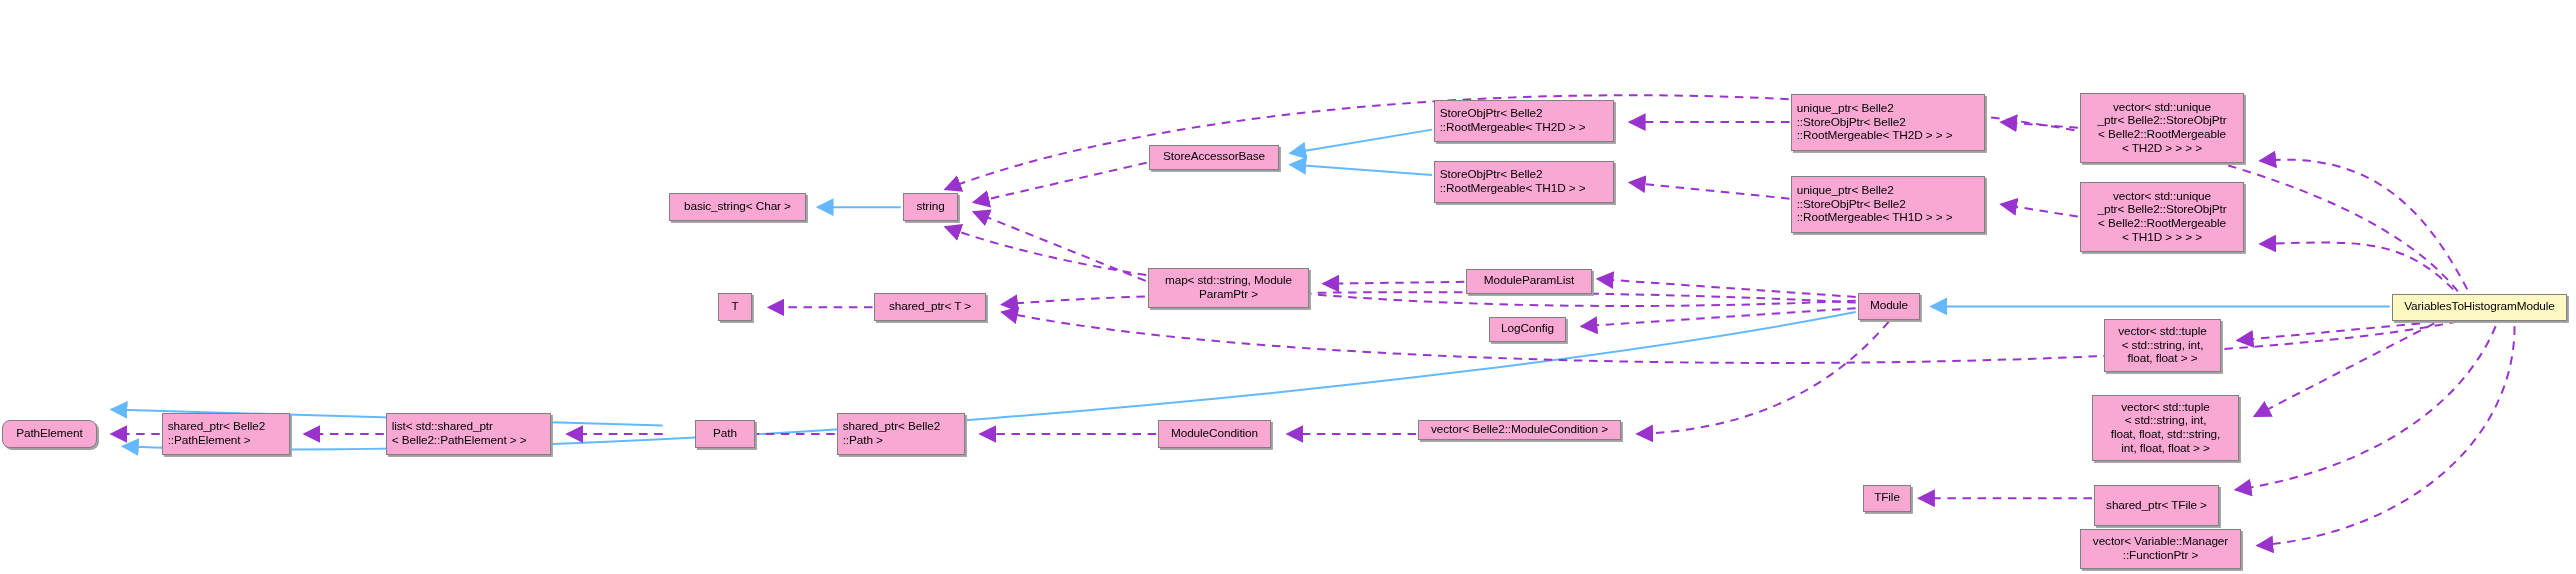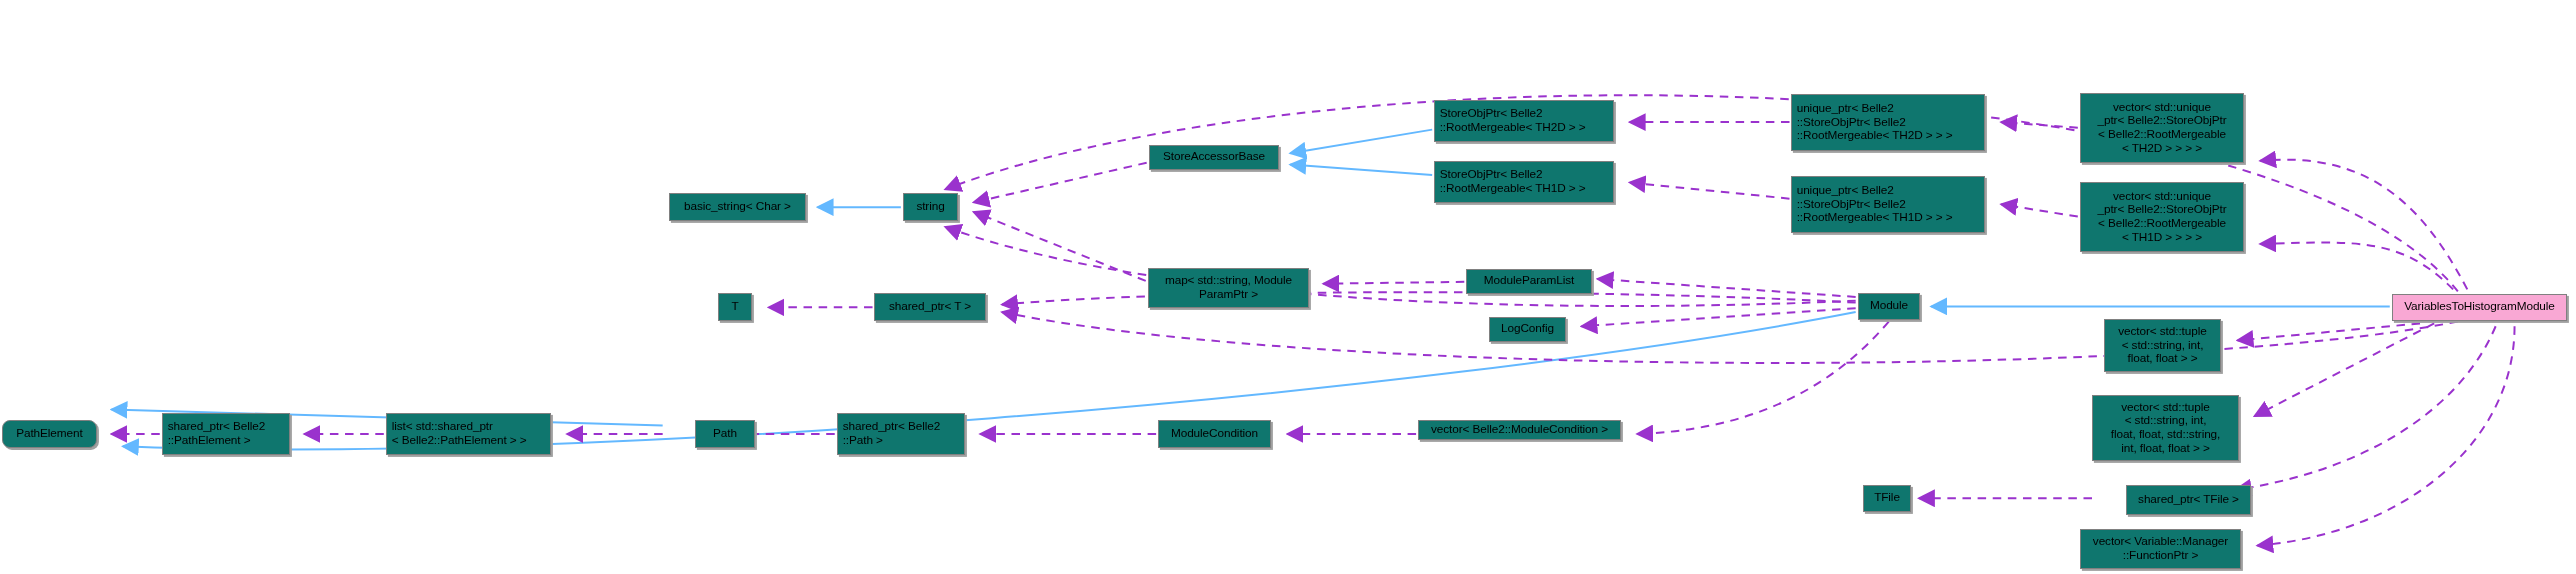--- a/index.html
+++ b/index.html
@@ -18,36 +18,36 @@
   }
   #edge-layer {
     position: absolute;
     left: 0; top: 0;
     width: 2576px;
     height: 575px;
   }
   .node {
     position: absolute;
     box-sizing: border-box;
-    background: #0f766e;
+    background: #f9a8d4;
     border: 0.9px solid #808080;
     box-shadow: 1.9px 1.9px 0 0 #a0a0a0;
     display: flex;
     align-items: center;
     justify-content: center;
     text-align: center;
     color: #000000;
     font-size: 11.8px;
     line-height: 13.7px;
     letter-spacing: -0.1px;
     white-space: pre;
     z-index: 5;
   }
   .node.highlight {
-    background: #f9a8d4;
+    background: #fef9c3;
   }
   .node.left-align {
     justify-content: flex-start;
     text-align: left;
     padding-left: 4.7px;
   }
   .node-label { display: block; }
 </style>
 </head>
 <body>
@@ -155,18 +155,18 @@
 &lt; Belle2::RootMergeable
 &lt; TH1D &gt; &gt; &gt; &gt;</span></div>
     <div class="node" style="left: 2104px; top: 319px; width: 117px; height: 53px;"><span class="node-label">vector&lt; std::tuple
 &lt; std::string, int,
 float, float &gt; &gt;</span></div>
     <div class="node" style="left: 2092px; top: 395px; width: 147px; height: 66px;"><span class="node-label">vector&lt; std::tuple
 &lt; std::string, int,
 float, float, std::string,
 int, float, float &gt; &gt;</span></div>
     <div class="node" style="left: 1863px; top: 485px; width: 48px; height: 26.5px;"><span class="node-label">TFile</span></div>
-    <div class="node" style="left: 2094px; top: 485px; width: 125px; height: 30px; margin-left: 32px;"><span class="node-label">shared_ptr&lt; TFile &gt;</span></div>
+    <div class="node" style="left: 2094px; top: 485px; width: 125px; height: 41px;"><span class="node-label">shared_ptr&lt; TFile &gt;</span></div>
     <div class="node" style="left: 2080px; top: 529px; width: 161px; height: 40px;"><span class="node-label">vector&lt; Variable::Manager
 ::FunctionPtr &gt;</span></div>
     <div class="node highlight" style="left: 2392px; top: 294px; width: 175px; height: 26.5px;"><span class="node-label">VariablesToHistogramModule</span></div>
   </div>
 
 
 </body></html>

